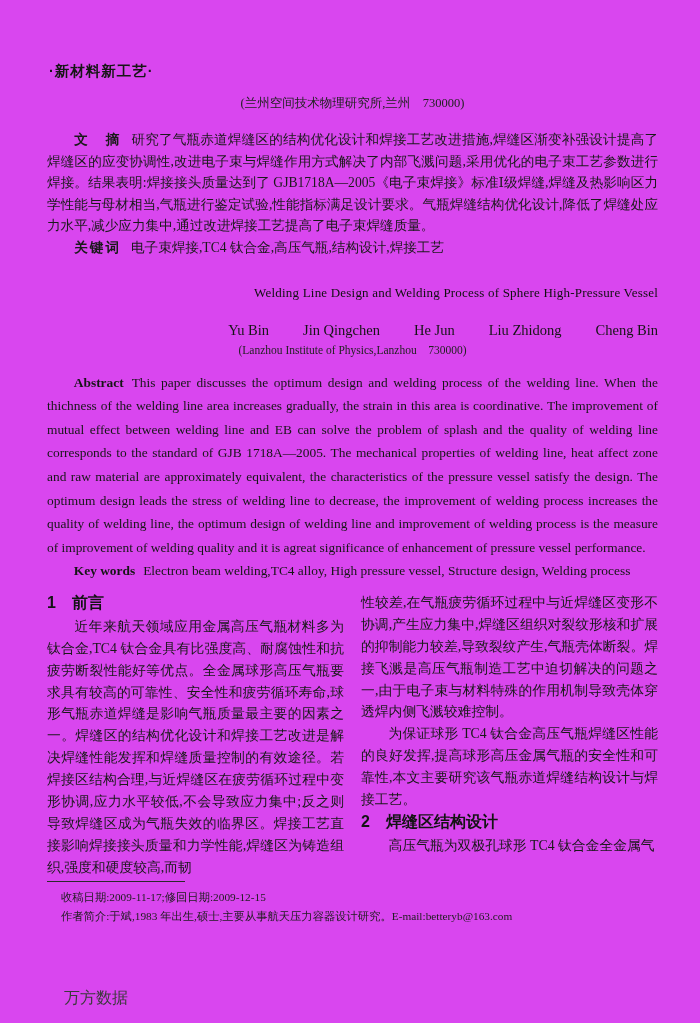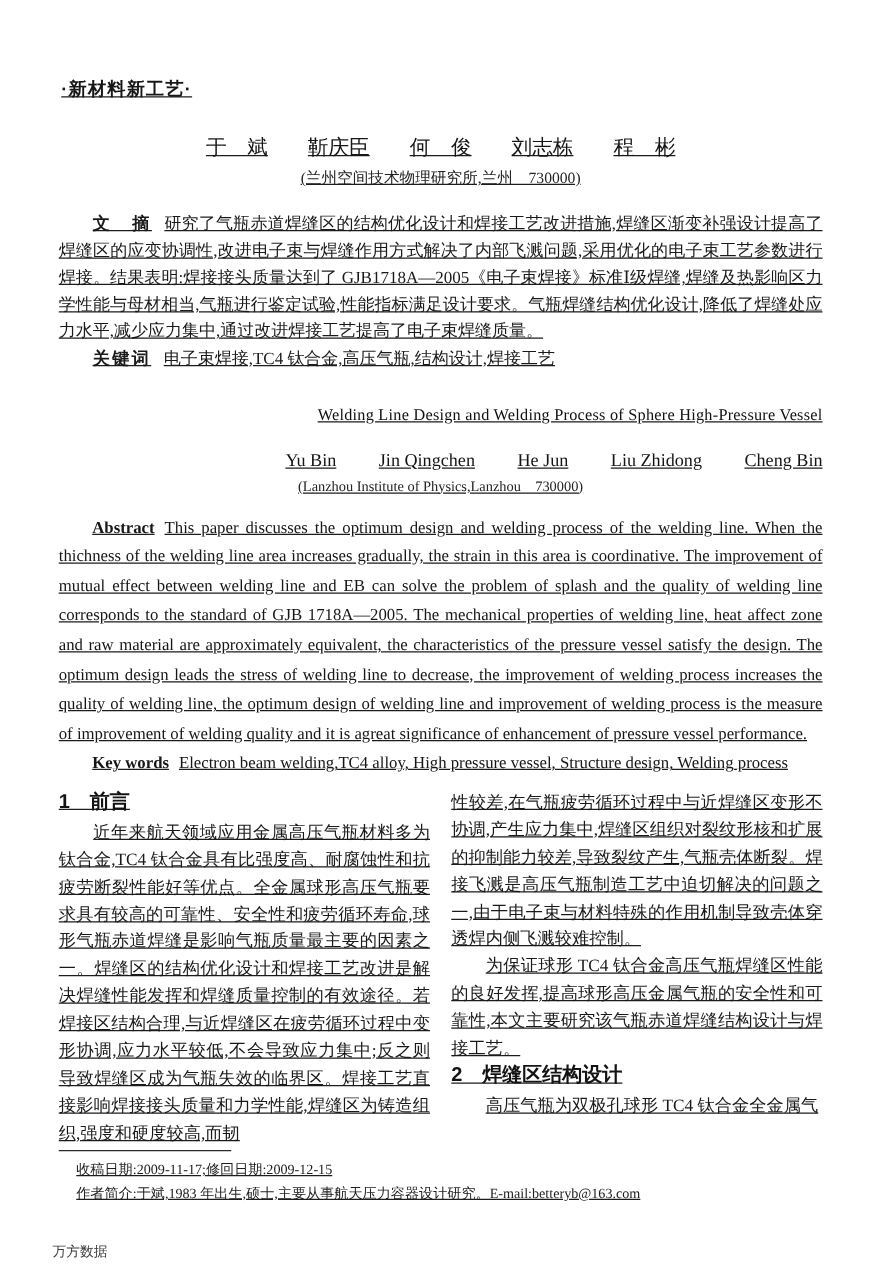--- a/index.html
+++ b/index.html
@@ -1,26 +1,25 @@
 <!DOCTYPE html>
 <html><head>
 <meta charset="utf-8">
 <style>
   html,body{margin:0;padding:0;background:#e8e8e8;}
   .page{
     position:relative;
     width:700px;height:1023px;
     margin:0 auto;
-    background:#ffffff;
+    background:#d946ef;
     color:#1c1c1c;
     font-family:"Liberation Serif","DejaVu Serif",serif;
     box-sizing:border-box;
     padding:58px 42px 0 47px;
     overflow:hidden;
-    text-decoration:underline;
   }
   .col-label{
     font-family:"Liberation Sans","DejaVu Sans",sans-serif;
     font-weight:bold;font-size:14.5px;letter-spacing:1px;
     margin:4px 0 14px 2px;color:#161616;
   }
   .title{
     text-align:center;font-size:27px;font-weight:500;
     letter-spacing:1.5px;margin:10px 0 0 0;color:#111;
   }
@@ -75,40 +74,33 @@
   .col p{margin:0;}
   .col p.indent{text-indent:2em;}
   .footnote{
     margin-top:2px;font-size:11.3px;line-height:19px;color:#1d1d1d;
   }
   .footnote .rule{
     width:138px;border-top:1.5px solid #2a2a2a;margin-bottom:6px;
   }
   .footnote div.fn-line{padding-left:14px;}
   .watermark{
-    position:absolute;left:42px;bottom:14px;
+    position:absolute;left:64px;bottom:14px;
     font-family:"Liberation Sans","DejaVu Sans",sans-serif;
-    font-size:11px;color:#3a3a3a;
+    font-size:16px;color:#3a3a3a;
   }
 </style>
 </head>
 <body>
 
 <div class="page">
 
   <div class="col-label">·新材料新工艺·</div>
 
 
-  <div class="authors">
-    <span>于　斌</span>
-    <span>靳庆臣</span>
-    <span>何　俊</span>
-    <span>刘志栋</span>
-    <span>程　彬</span>
-  </div>
 
   <div class="affil">(兰州空间技术物理研究所,兰州　730000)</div>
 
   <div class="abstract-cn">
     <span class="lead">
       <span class="label-cn">文　摘</span><span>研究了气瓶赤道焊缝区的结构优化设计和焊接工艺改进措施,焊缝区渐变补强设计提高了焊缝区的应变协调性,改进电子束与焊缝作用方式解决了内部飞溅问题,采用优化的电子束工艺参数进行焊接。结果表明:焊接接头质量达到了 GJB1718A—2005《电子束焊接》标准Ⅰ级焊缝,焊缝及热影响区力学性能与母材相当,气瓶进行鉴定试验,性能指标满足设计要求。气瓶焊缝结构优化设计,降低了焊缝处应力水平,减少应力集中,通过改进焊接工艺提高了电子束焊缝质量。</span>
     </span>
   </div>
 
   <div class="keywords-cn">

